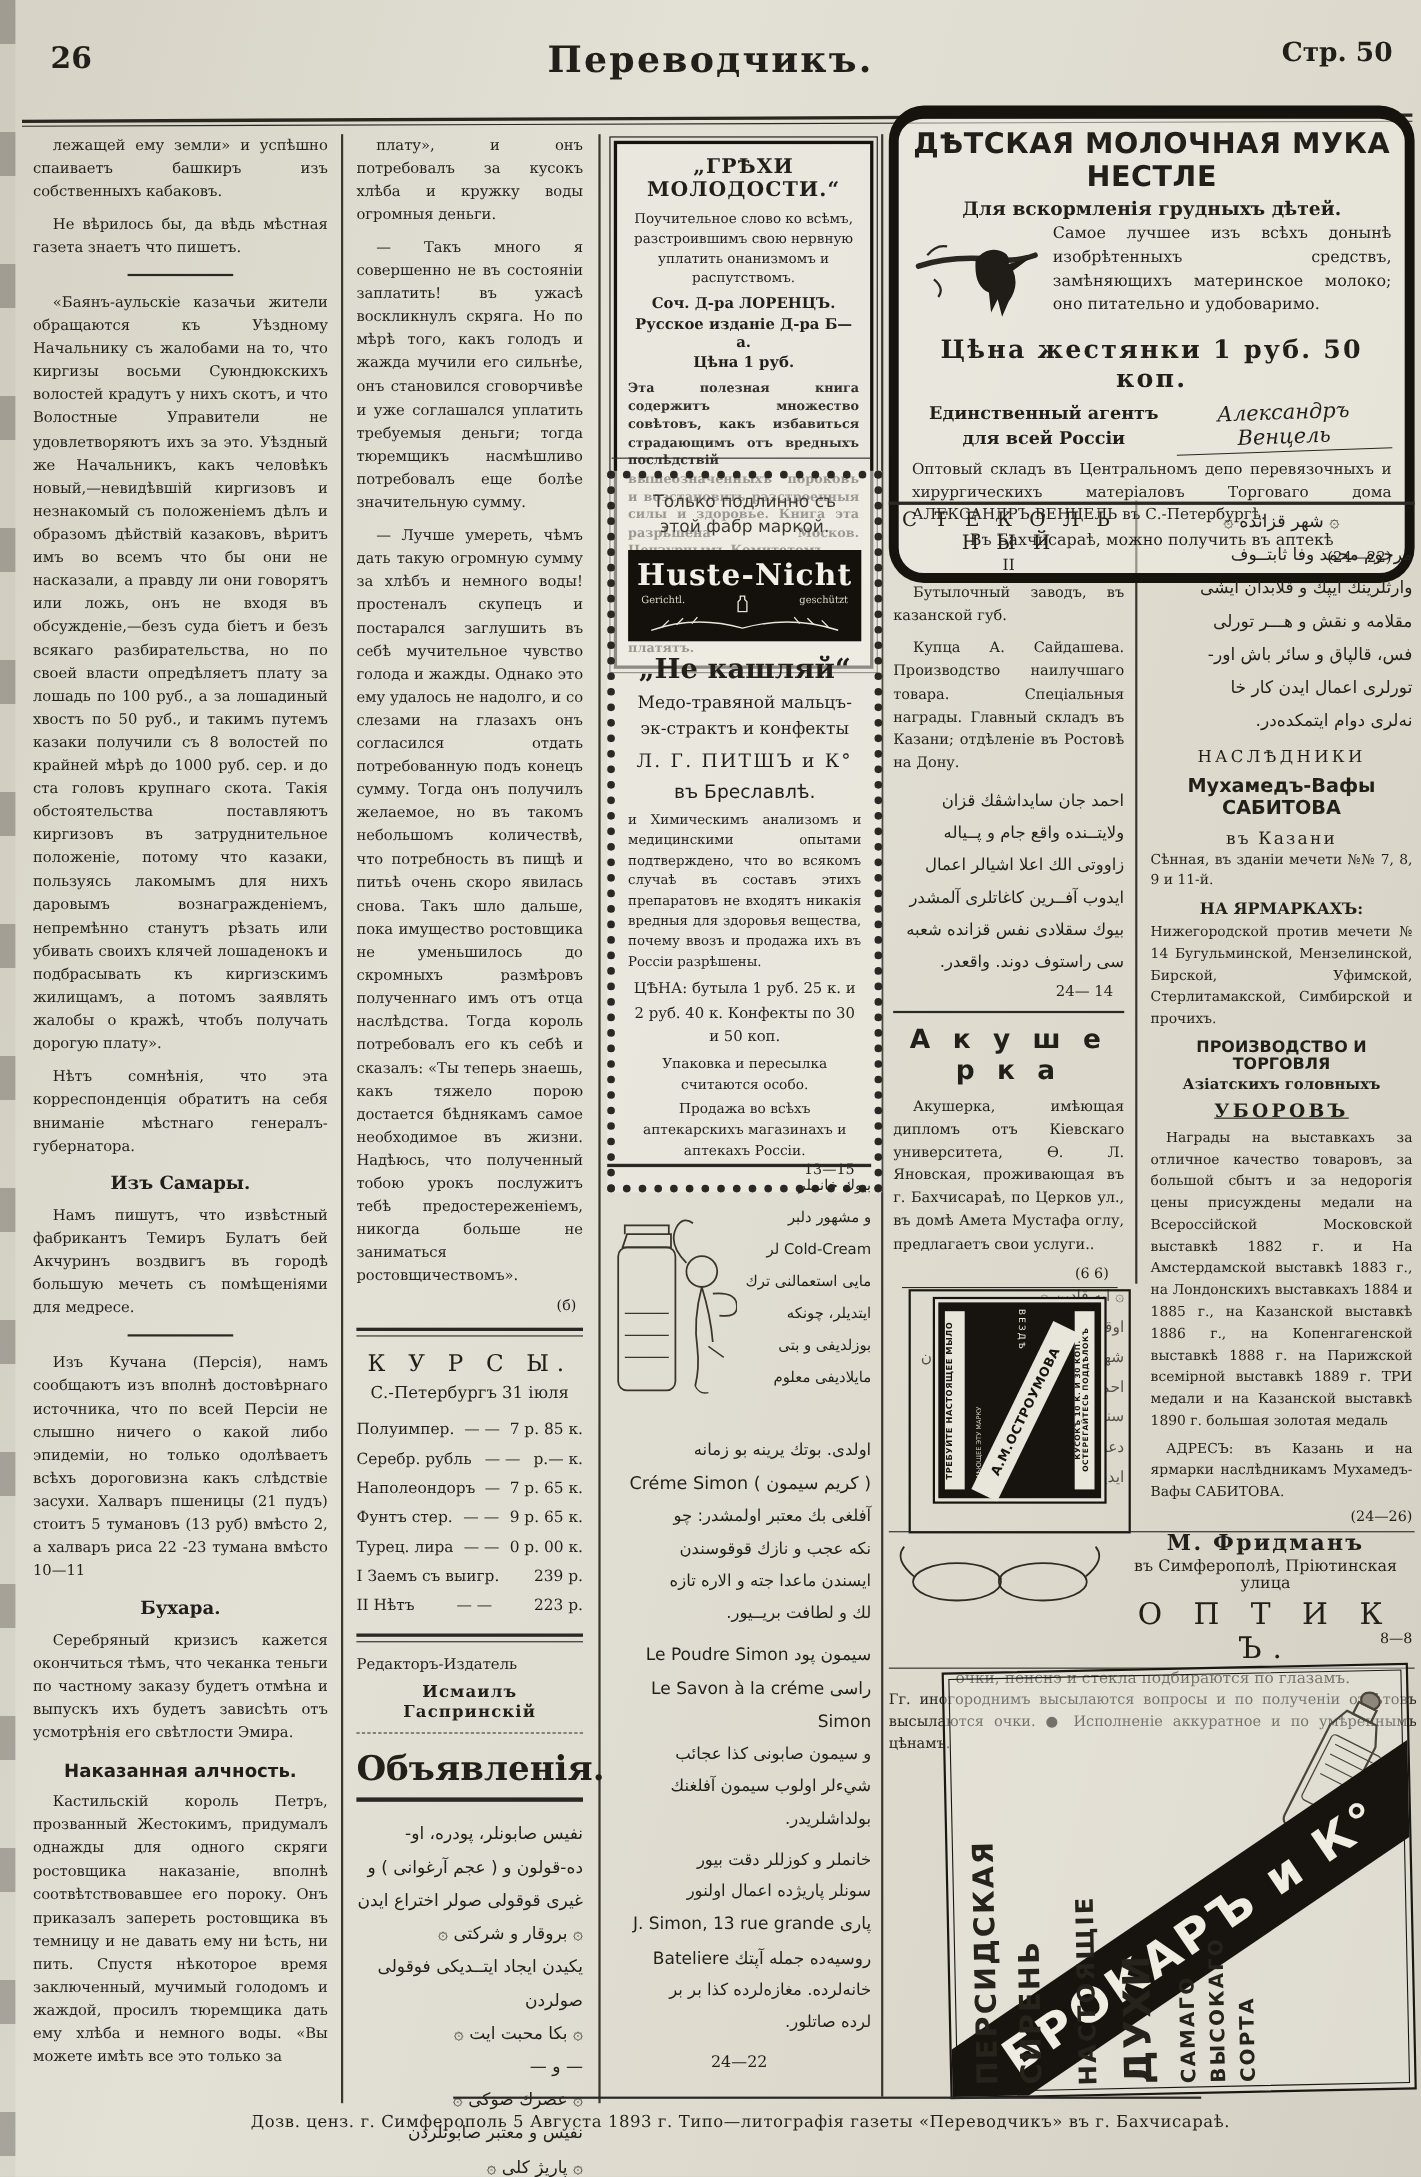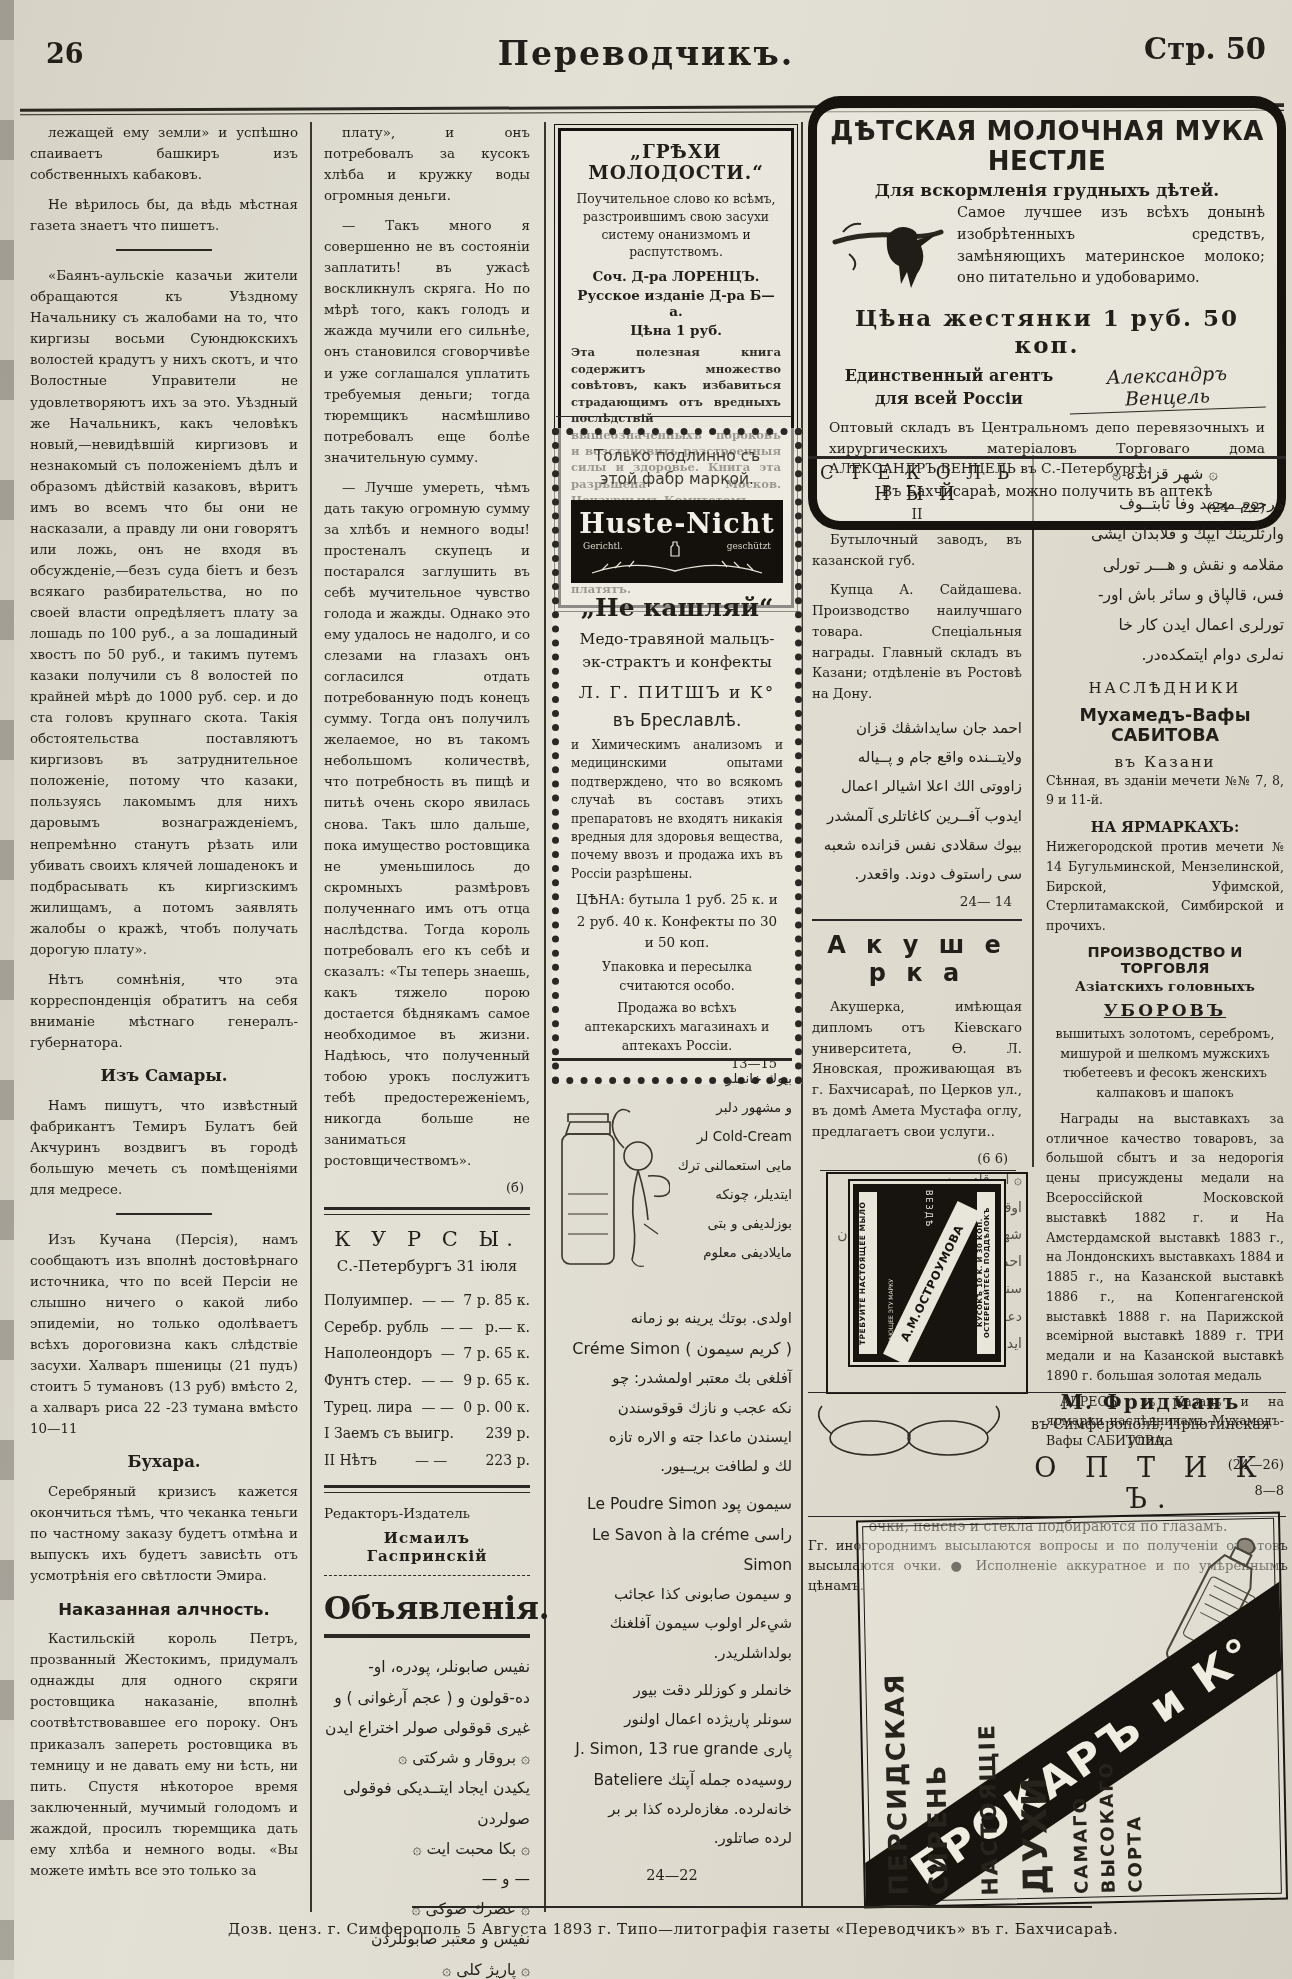--- a/index.html
+++ b/index.html
@@ -4,21 +4,21 @@
 <style>
   html,body{margin:0;padding:0;background:#b8b4a8;}
   .page{position:relative;width:1292px;height:1979px;margin:0 auto;
     background:linear-gradient(105deg,#d6d2c5 0%,#e3e0d6 35%,#ddd9cd 70%,#d3cfc2 100%);
     font-family:"DejaVu Serif",serif;color:#221f1a;overflow:hidden;}
   .edge{position:absolute;left:0;top:0;width:14px;height:100%;
     background:repeating-linear-gradient(180deg,rgba(60,55,48,.35) 0 40px,rgba(120,115,105,.08) 40px 120px);}
   
   .issue-no{position:absolute;left:46px;top:38px;font-size:27px;font-weight:bold;}
   .masthead{position:absolute;left:0;right:0;top:34px;text-align:center;font-size:33px;font-weight:bold;letter-spacing:2px;}
-  .page-no{position:absolute;right:26px;top:32px;font-size:29px;font-weight:bold;}
+  .page-no{position:absolute;right:26px;top:32px;font-size:24px;font-weight:bold;}
   .head-rule1{position:absolute;left:20px;right:8px;top:106px;height:3px;background:#2a2620;transform:rotate(-.25deg);}
   .head-rule2{position:absolute;left:20px;right:8px;top:112px;height:1px;background:#2a2620;transform:rotate(-.2deg);}
   
   .vdiv{position:absolute;width:1.6px;background:#3a352e;}
   
   .col{position:absolute;text-align:justify;}
   .col p{margin:0 0 9px;text-indent:18px;font-size:13.4px;line-height:1.57;}
   .h-sec{font-weight:bold;text-align:center;font-size:16.5px;margin:13px 0 9px;text-indent:0 !important;line-height:1.2;}
   .h-sec-sans{font-family:"DejaVu Sans",sans-serif;}
   .rule-short{width:96px;border-top:2px solid #2a2724;margin:13px auto 14px;}
@@ -217,21 +217,21 @@
 — و —
 ۞ اولاد قونغى ۞
 و خانملر ايچون ( او-ده-برو.
 قار ) نام قوقولى صويى كسب
 ايتديكى توصيه ايديــيور.</div>
 
   </div>
 
   <div class="boxad sins" style="left:558px;top:128px;width:210px;">
     <div class="t">„ГРѢХИ МОЛОДОСТИ.“</div>
-    <div class="s">Поучительное слово ко всѣмъ, разстроившимъ свою засухи систему онанизмомъ и распутствомъ.</div>
+    <div class="s">Поучительное слово ко всѣмъ, разстроившимъ свою нервную уплатить онанизмомъ и распутствомъ.</div>
     <div class="b1">Соч. Д-ра ЛОРЕНЦЪ.</div>
     <div class="b1">Русское изданіе Д-ра Б—а.</div>
     <div class="b1">Цѣна 1 руб.</div>
     <div class="body">Эта полезная книга содержитъ множество совѣтовъ, какъ избавиться страдающимъ отъ вредныхъ послѣдствій вышеозначенныхъ пороковъ и возстановить разстроенныя силы и здоровье. Книга эта разрѣшена Москов. Цензурнымъ Комитетомъ.</div>
     <div class="body">Складъ изданія только у Отто Аспергера въ Лейпцигѣ (Саксонія). Иногородные за почтов. пересылку не платятъ.</div>
   </div>
   <div class="rule-thin" style="position:absolute;left:556px;top:406px;width:236px;"></div>
 
   <div class="boxad huste" style="left:552px;top:428px;width:212px;">
     <div class="topl pre">Только подлинно съ
@@ -368,21 +368,20 @@
 نه‌لرى دوام ايتمكده‌در.</div>
     <div class="heirs">НАСЛѢДНИКИ</div>
     <div class="name">Мухамедъ-Вафы САБИТОВА</div>
     <div class="city">въ Казани</div>
     <p style="text-indent:0;">Сѣнная, въ зданіи мечети №№ 7, 8, 9 и 11-й.</p>
     <div class="pt" style="font-family:'DejaVu Serif',serif;">НА ЯРМАРКАХЪ:</div>
     <p style="text-indent:0;">Нижегородской против мечети № 14 Бугульминской, Мензелинской, Бирской, Уфимской, Стерлитамакской, Симбирской и прочихъ.</p>
     <div class="pt">ПРОИЗВОДСТВО И ТОРГОВЛЯ</div>
     <div class="ps">Азіатскихъ головныхъ</div>
     <div class="prod">УБОРОВЪ</div>
-    <p style="text-indent:0;text-align:center;">вышитыхъ золотомъ, серебромъ, мишурой и шелкомъ мужскихъ тюбетеевъ и фесокъ женскихъ калпаковъ и шапокъ</p>
     <p style="text-indent:14px;">Награды на выставкахъ за отличное качество товаровъ, за большой сбытъ и за недорогія цены присуждены медали на Всероссійской Московской выставкѣ 1882 г. и На Амстердамской выставкѣ 1883 г., на Лондонскихъ выставкахъ 1884 и 1885 г., на Казанской выставкѣ 1886 г., на Копенгагенской выставкѣ 1888 г. на Парижской всемірной выставкѣ 1889 г. ТРИ медали и на Казанской выставкѣ 1890 г. большая золотая медаль</p>
     <p style="text-indent:14px;">АДРЕСЪ: въ Казань и на ярмарки наслѣдникамъ Мухамедъ-Вафы САБИТОВА.</p>
     <div style="text-align:right;font-size:13px;">(24—26)</div>
   </div>
 
   <div class="rule-thin" style="position:absolute;left:820px;top:1160px;width:196px;"></div>
   <div class="stampwrap" style="left:826px;top:1172px;width:178px;height:198px;">
     <div class="stamp">
       <div class="vtxt l">ТРЕБУЙТЕ НАСТОЯЩЕЕ МЫЛО</div>
       <div class="vz">ВЕЗДѢ</div>

